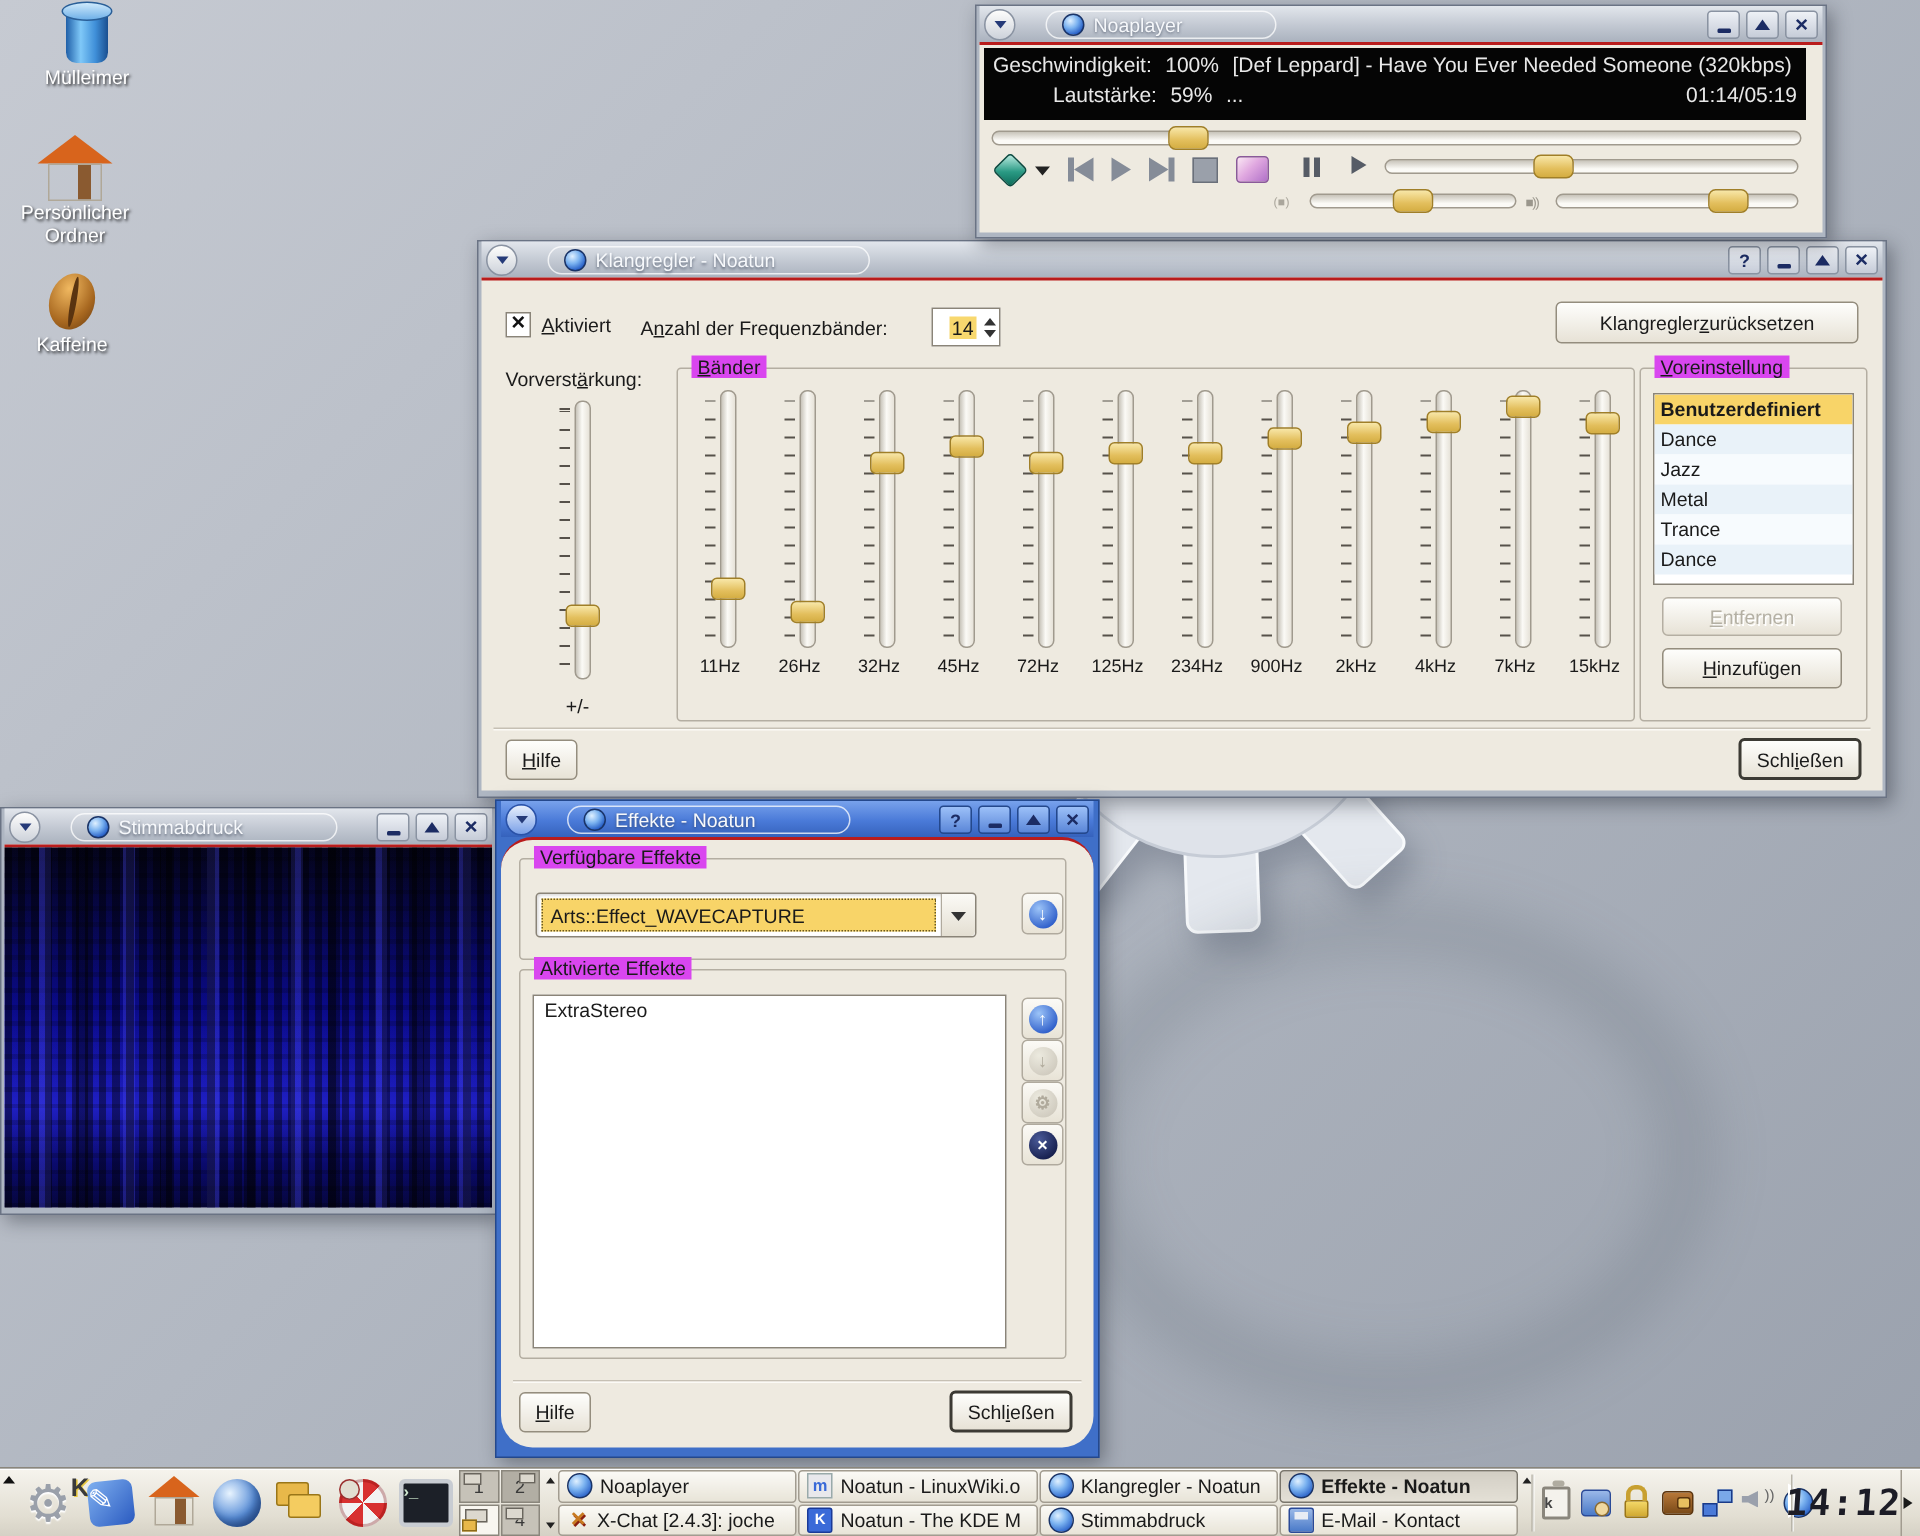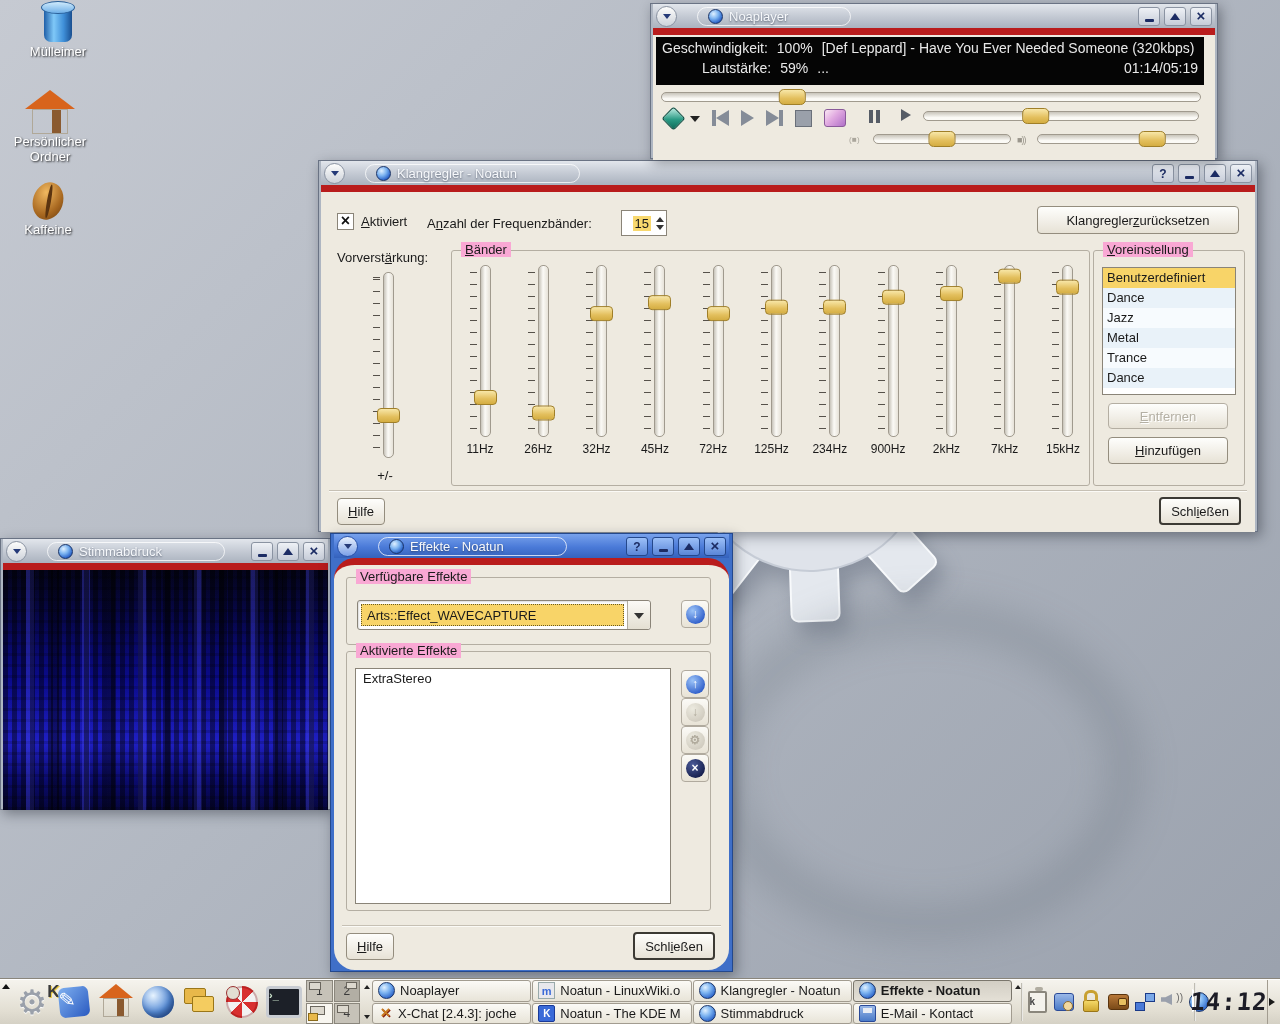--- a/index.html
+++ b/index.html
@@ -46,29 +46,29 @@
   .tb-spacer{flex:1;}
   .orb{width:13px;height:13px;border-radius:50%;flex:none;border:1px solid #1a3468;
     background:radial-gradient(circle at 35% 30%,#dff0ff 0%,#7ab2f0 40%,#2a62c8 75%,#1a3c88 100%);}
   .tb-btn{width:20px;height:17px;border-radius:3px;display:flex;align-items:center;justify-content:center;flex:none;
     border:1px solid #8a93a2;background:linear-gradient(#eef1f6,#c6ccd8);}
   .window.active .tb-btn{border-color:#24488c;background:linear-gradient(#9cc0f8,#5a86d8);}
   .g-help::before{content:"?";font-weight:bold;font-size:12px;color:#1c2c64;}
   .g-min{width:9px;height:3px;background:#1c2c64;border-radius:1px;margin-top:8px;}
   .g-max{width:0;height:0;border:5px solid transparent;border-bottom:7px solid #1c2c64;margin-top:-4px;}
   .g-close::before{content:"×";font-weight:bold;font-size:15px;color:#1c2c64;line-height:1;}
-  .win-body{position:relative;background:#eeeae0;border-top:7px solid #b91c1c;margin:0;}
+  .win-body{position:relative;background:#eeeae0;border-top:2px solid #b91c1c;margin:0;}
   
   .btn{position:absolute;display:flex;align-items:center;justify-content:center;
     background:linear-gradient(#fefefc,#e7e2d6);border:1px solid #948d7e;border-radius:4px;
     font-family:inherit;font-size:13px;color:#1a1a1a;padding:0 10px;}
   .btn.default{border:2px solid #3c3a34;}
   .btn.disabled{color:#b4b0a4;text-shadow:1px 1px 0 #fff;border-color:#b4aea2;}
   .groupbox{position:absolute;border:1px solid #b4aea2;border-radius:3px;}
-  .groupbox>.legend{position:absolute;top:-9px;left:9px;background:#f9a8d4;padding:0 4px;font-size:13px;}
+  .groupbox>.legend{position:absolute;top:-9px;left:9px;background:#d946ef;padding:0 4px;font-size:13px;}
   .sep{position:absolute;left:8px;right:8px;height:0;border-top:1px solid #c6c0b4;border-bottom:1px solid #fbfaf6;}
   u{text-decoration:underline;}
   
   .vslider{display:flex;position:relative;}
   .vticks{width:7px;background-image:repeating-linear-gradient(to bottom,#56514a 0,#56514a 1px,transparent 1px,transparent 12px);
     background-position:0 5px;margin:2px 0;}
   .vtrack{width:9px;margin-left:3px;position:relative;border:1px solid #a09a8e;border-radius:5px;
     background:linear-gradient(90deg,#c8c4ba,#fbfaf6 45%,#e6e2d8);}
   .vhandle{position:absolute;left:-7px;width:21px;height:13px;border:1px solid #a07f28;border-radius:4px;
     background:linear-gradient(#f8e7a8,#e3bf5d 60%,#d4ad42);}
@@ -121,21 +121,21 @@
   #bands-row{position:absolute;left:6px;right:4px;top:14px;bottom:6px;display:flex;justify-content:space-between;}
   .band-col{display:flex;flex-direction:column;align-items:center;width:44px;}
   .band-col .vslider{height:172px;}
   .band-label{margin-top:5px;font-size:12px;white-space:nowrap;}
   #eq-presets-group{left:772px;top:58px;width:150px;height:234px;}
   .listbox{position:absolute;background:#fff;border:1px solid #8a8478;overflow:hidden;}
   #preset-list{left:8px;top:16px;width:132px;height:126px;}
   .preset-item{height:20px;line-height:20px;padding:0 4px;white-space:nowrap;}
   .preset-item:nth-child(even){background:#e9f2f9;}
   .preset-item:nth-child(odd){background:#f7fbfe;}
-  .preset-item.selected{background:#f8d468;}
+  .preset-item.selected{background:#f8d468;font-weight:bold;}
   #eq-remove{left:14px;top:152px;width:120px;height:26px;}
   #eq-add{left:14px;top:186px;width:120px;height:27px;}
   #eq-sep{top:298px;}
   #eq-help{left:16px;top:306px;height:27px;}
   #eq-close{right:14px;top:305px;height:28px;}
   
   #win-scope{left:0;top:538px;width:325px;height:268px;z-index:3;}
   .spectro{position:absolute;inset:0;
     background:
       repeating-linear-gradient(90deg,rgba(0,0,0,.45) 0 5px,rgba(10,10,40,.05) 5px 9px),
@@ -391,21 +391,21 @@
         </span>
     </div>
     <div class="win-body" style="height:340px;">
       <div class="eq-check">
         <span class="checkbox"></span>
         <span><u>A</u>ktiviert</span>
       </div>
       <span class="eq-bandslabel">A<u>n</u>zahl der Frequenzbänder:</span>
       <div class="spinbox">
         <span class="spin-val">
-            <span>15</span>
+            <span>14</span>
           </span>
         <span class="spin-arrows">
             <span class="spin-up"></span>
             <span class="spin-dn"></span>
           </span>
       </div>
       <button class="btn" id="eq-reset">Klangregler <u>z</u>urücksetzen</button>
       <span class="eq-preamp-label">Vorverst<u>ä</u>rkung:</span>
       <div class="vslider" id="preamp-slider">
         <span class="vticks"></span>
@@ -490,20 +490,29 @@
               <div class="band-label">900Hz</div>
             </div>
             <div class="band-col">
               <div class="vslider">
                 <span class="vticks"></span>
                 <div class="vtrack">
                   <div class="vhandle" style="top: 13%; transform: translateY(-13%);"></div>
                 </div>
               </div>
               <div class="band-label">2kHz</div>
+            </div>
+            <div class="band-col">
+              <div class="vslider">
+                <span class="vticks"></span>
+                <div class="vtrack">
+                  <div class="vhandle" style="top: 8%; transform: translateY(-8%);"></div>
+                </div>
+              </div>
+              <div class="band-label">4kHz</div>
             </div>
             <div class="band-col">
               <div class="vslider">
                 <span class="vticks"></span>
                 <div class="vtrack">
                   <div class="vhandle" style="top: 2%; transform: translateY(-2%);"></div>
                 </div>
               </div>
               <div class="band-label">7kHz</div>
             </div>

